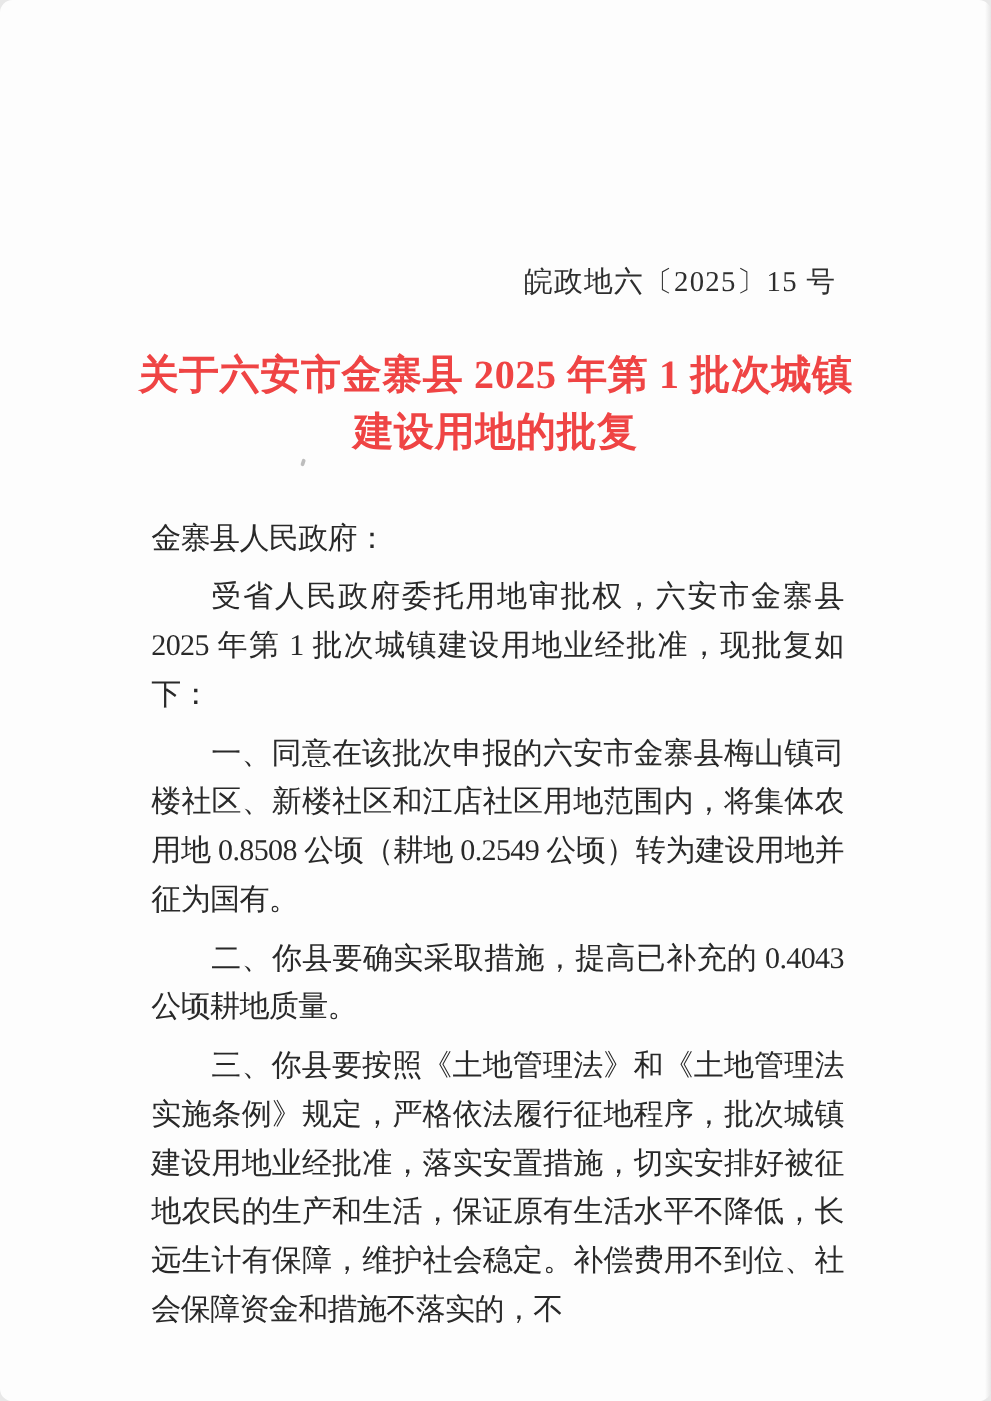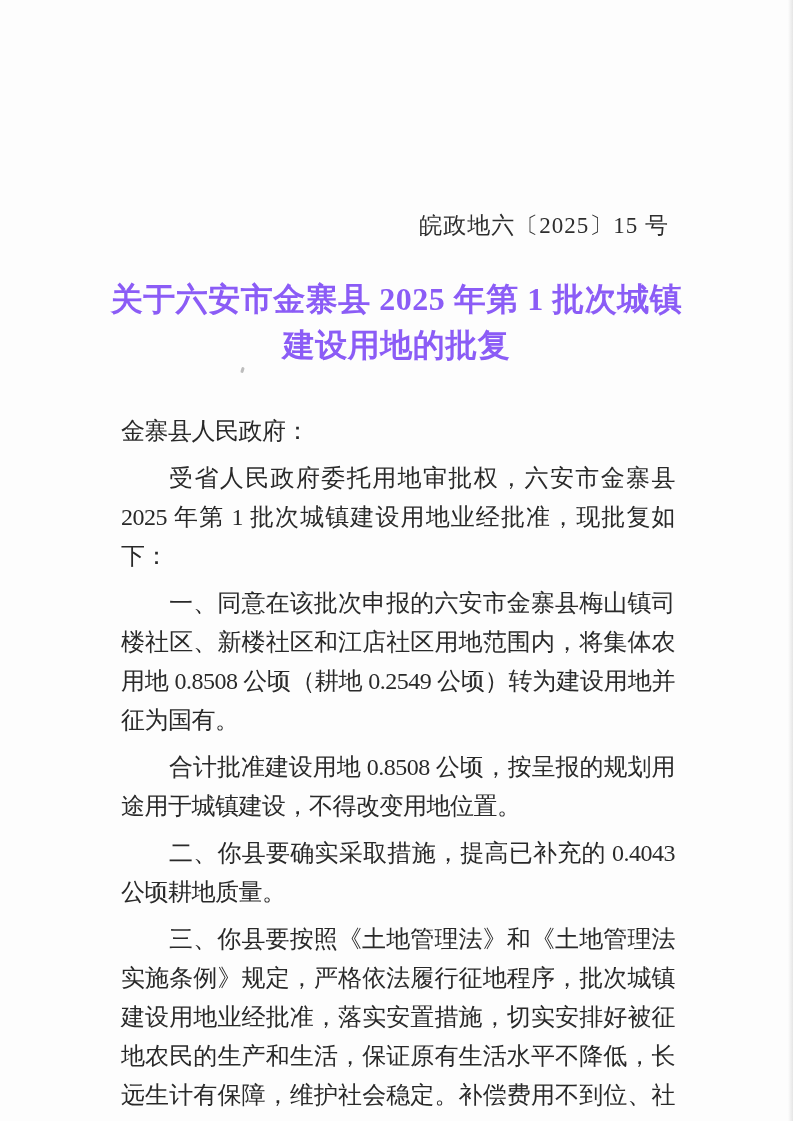--- a/index.html
+++ b/index.html
@@ -9,41 +9,42 @@
   }
   .page {
     position: relative;
     width: 793px;
     height: 1121px;
     background: #fdfdfd;
     overflow: hidden;
     font-family: "Liberation Serif", "DejaVu Serif", serif;
     color: #2b2b2b;
     margin: 0 auto;
+    border-radius: 10px;
   }
   .doc-number {
     position: absolute;
     top: 210px;
     right: 124px;
     font-size: 23px;
     letter-spacing: 1px;
     color: #2e2e2e;
     white-space: nowrap;
   }
   .title {
     position: absolute;
     top: 276px;
     left: 0;
     width: 100%;
     text-align: center;
     font-weight: bold;
     font-size: 32px;
     line-height: 46px;
     letter-spacing: 0.5px;
-    color: #8b5cf6;
+    color: #ef4444;
   }
   .body-text {
     position: absolute;
     top: 404px;
     left: 113px;
     width: 570px;
     font-size: 24px;
     line-height: 39px;
     text-align: justify;
     letter-spacing: -0.5px;
@@ -84,21 +85,20 @@
 
   <div class="title">
     <div class="title-line">关于六安市金寨县 2025 年第 1 批次城镇</div>
     <div class="title-line">建设用地的批复</div>
   </div>
 
   <div class="body-text">
     <p class="salutation">金寨县人民政府：</p>
     <p class="para">受省人民政府委托用地审批权，六安市金寨县 2025 年第 1 批次城镇建设用地业经批准，现批复如下：</p>
     <p class="para">一、同意在该批次申报的六安市金寨县梅山镇司楼社区、新楼社区和江店社区用地范围内，将集体农用地 0.8508 公顷（耕地 0.2549 公顷）转为建设用地并征为国有。</p>
-    <p class="para">合计批准建设用地 0.8508 公顷，按呈报的规划用途用于城镇建设，不得改变用地位置。</p>
     <p class="para">二、你县要确实采取措施，提高已补充的 0.4043 公顷耕地质量。</p>
     <p class="para">三、你县要按照《土地管理法》和《土地管理法实施条例》规定，严格依法履行征地程序，批次城镇建设用地业经批准，落实安置措施，切实安排好被征地农民的生产和生活，保证原有生活水平不降低，长远生计有保障，维护社会稳定。补偿费用不到位、社会保障资金和措施不落实的，不</p>
   </div>
 
   <div class="scan-speck"></div>
   <div class="scan-edge"></div>
 
 </div>
 
 </body></html>

